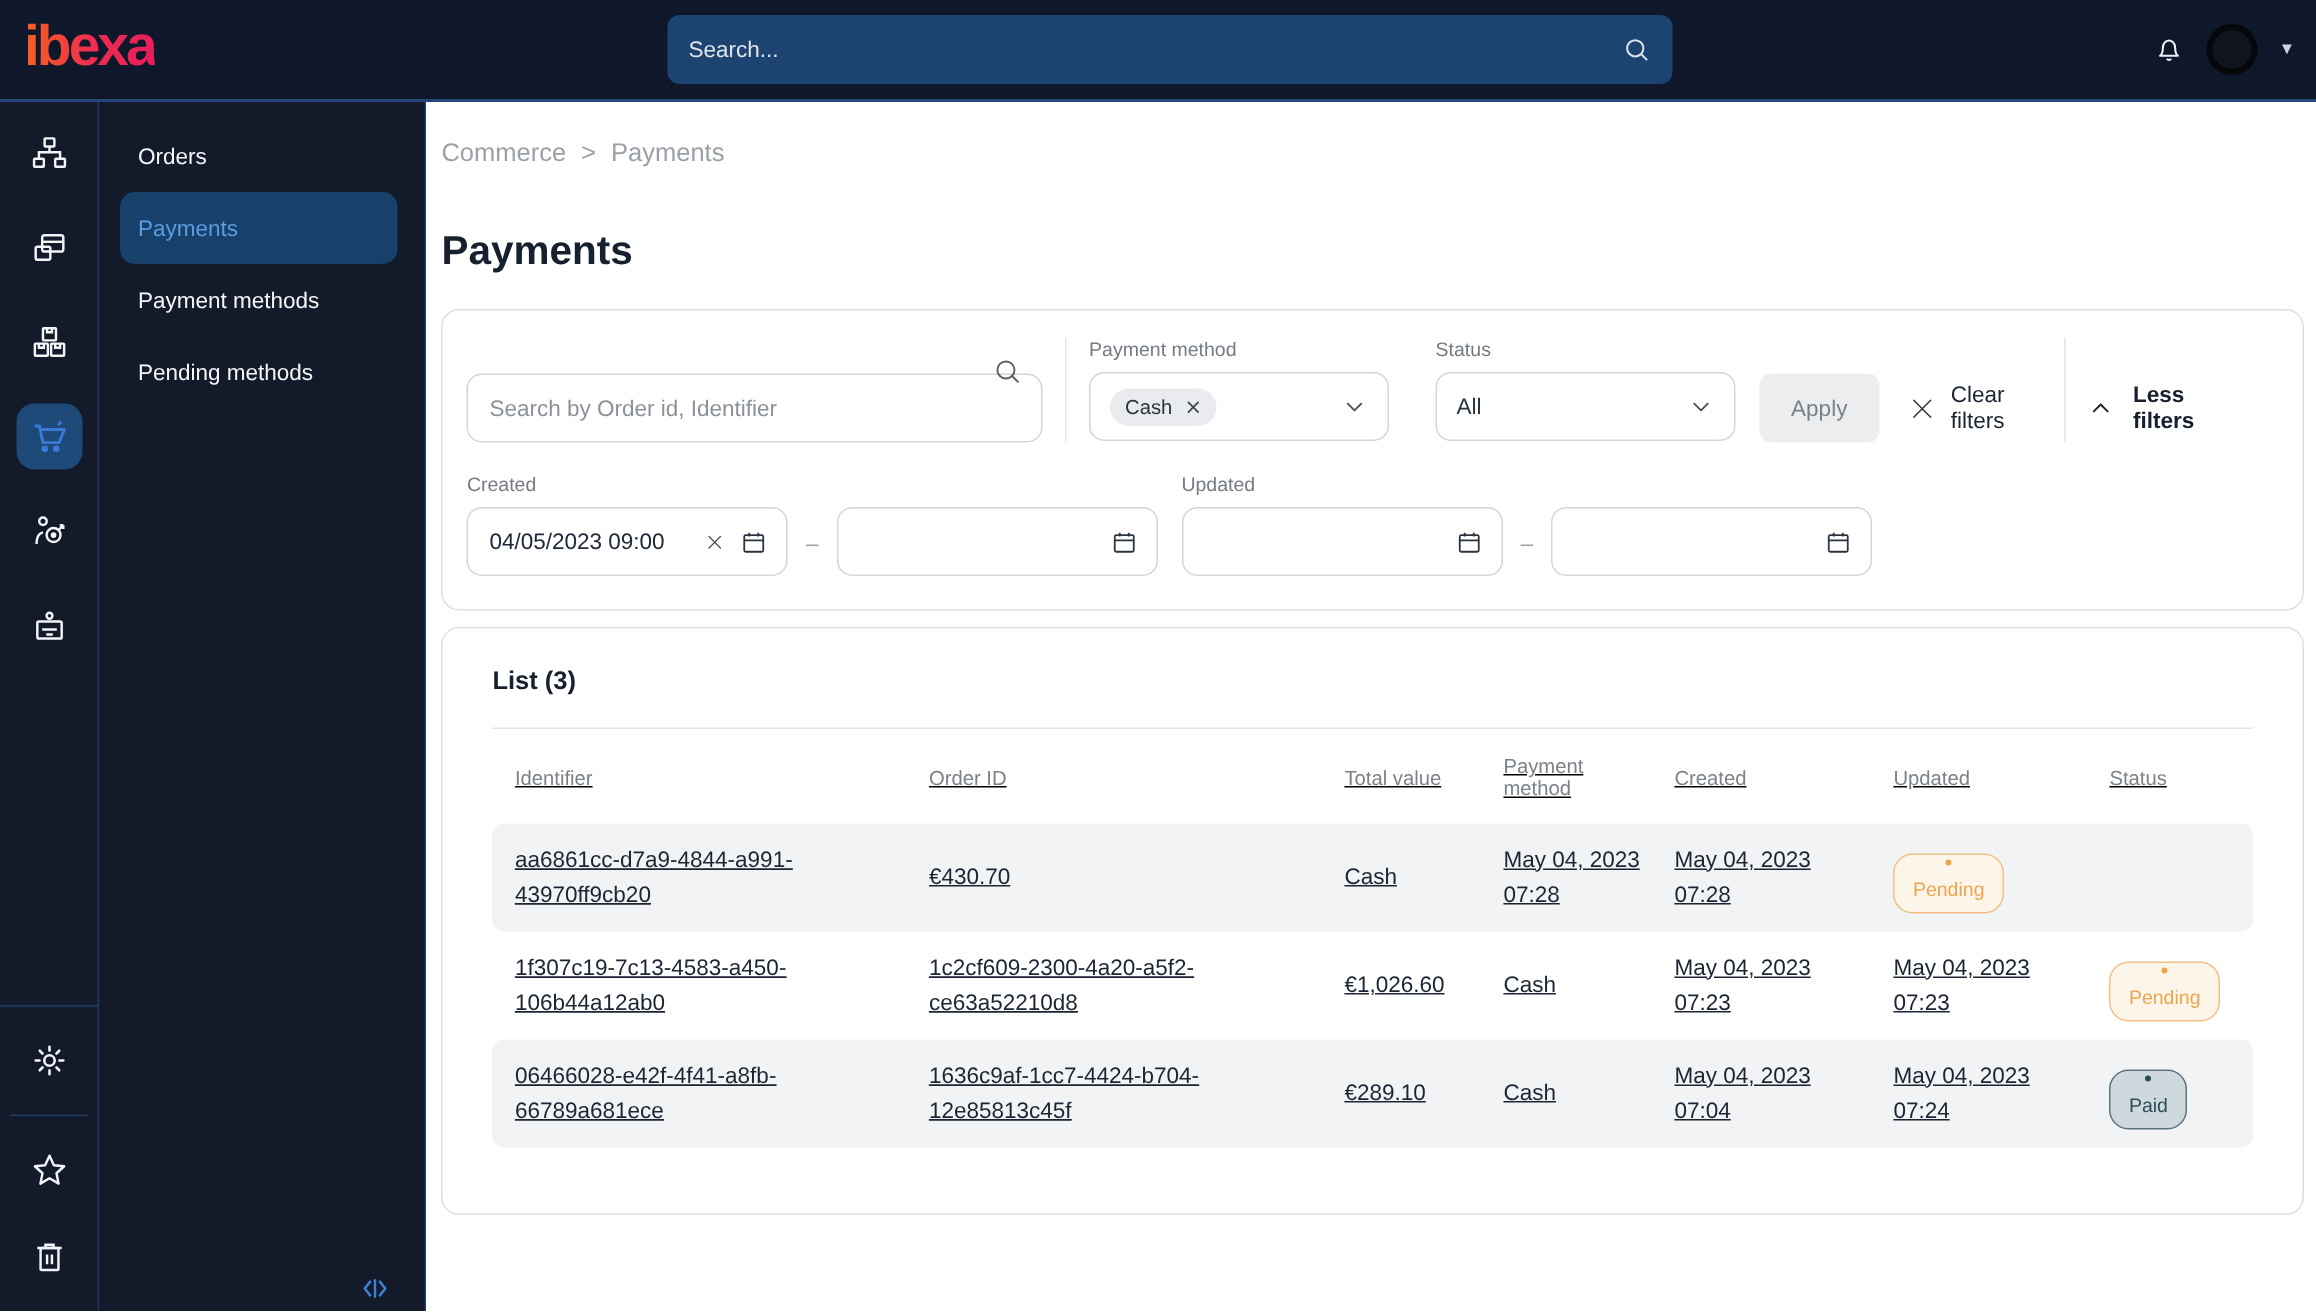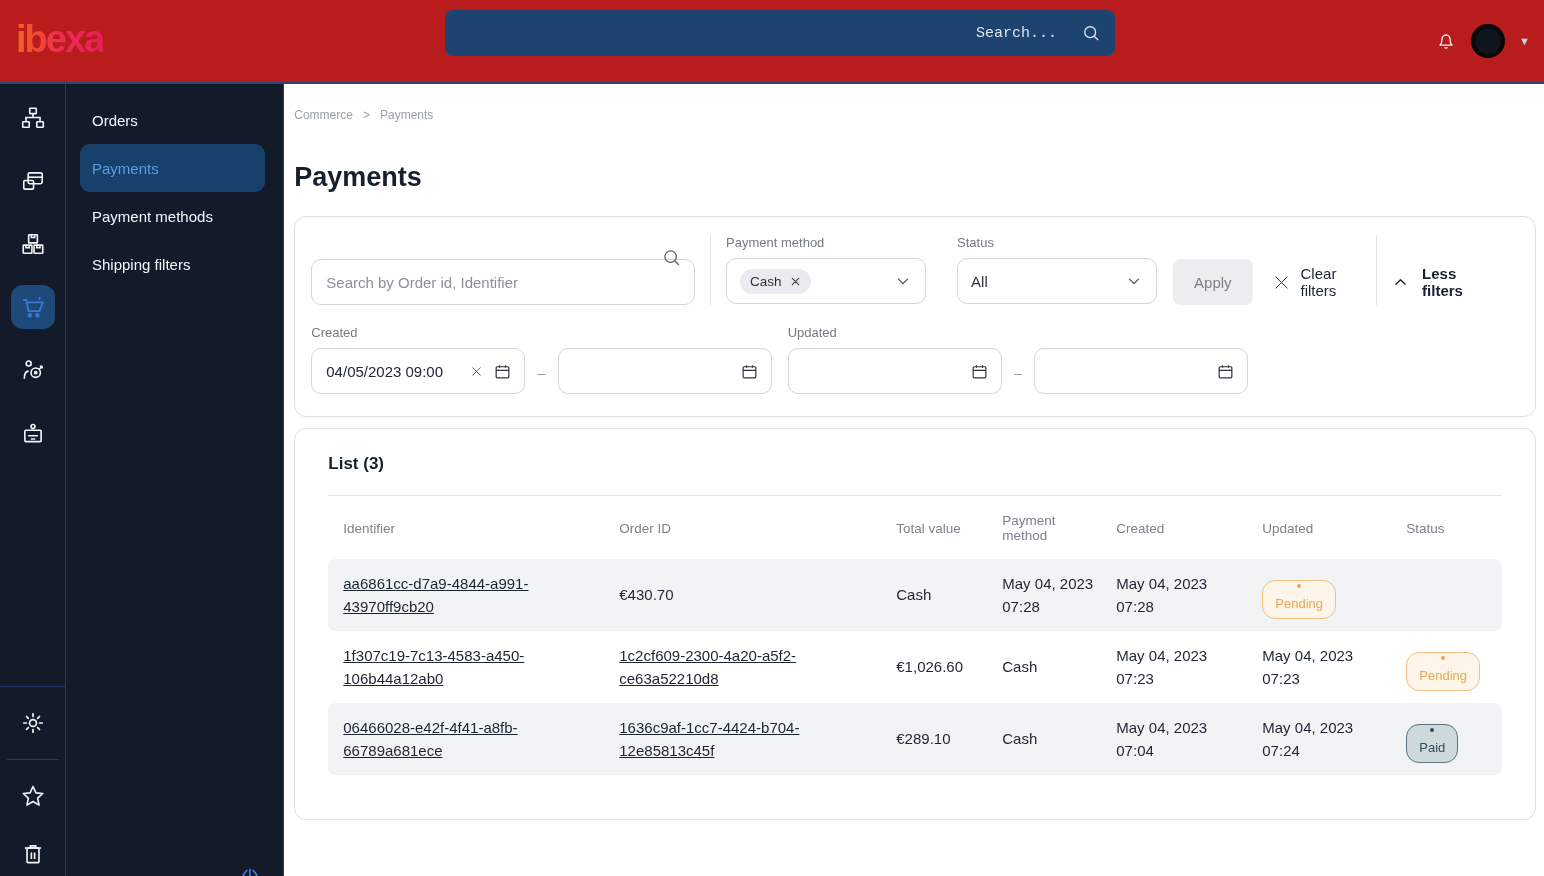--- a/index.html
+++ b/index.html
@@ -1,29 +1,29 @@
 <!DOCTYPE html>
 <html><head>
 <meta charset="utf-8">
 <style>
   * { margin:0; padding:0; box-sizing:border-box; }
   html,body { width:1544px; height:876px; overflow:hidden; background:#fff;
     font-family:"Liberation Sans", sans-serif; }
 
   
-  .topbar { position:relative; height:84px; background:#b91c1c;
+  .topbar { position:relative; height:68px; background:#0f172a;
     border-bottom:2px solid #26477c; display:flex; align-items:center; }
   .logo { margin-left:16px; font-size:38px; font-weight:800; letter-spacing:-2px;
     background:linear-gradient(90deg,#f4611f 0%,#ee2b53 55%,#e61e5a 100%);
     -webkit-background-clip:text; background-clip:text; color:transparent;
     cursor:pointer; line-height:1; padding-bottom:4px; }
   .topsearch { position:absolute; left:445px; top:10px; width:670px; height:46px;
     background:#1d4370; border-radius:8px; display:flex; align-items:center; }
   .topsearch input { flex:1; background:transparent; border:none; outline:none;
-    color:#eef1f5; font-size:15px; padding:0 24px; font-family:Liberation Mono, monospace;text-align:right; }
+    color:#eef1f5; font-size:15px; padding:0 14px; font-family:Liberation Sans, sans-serif; }
   .topsearch input::placeholder { color:#dfe4ea; }
   .topsearch .sicon { margin-right:14px; color:#dfe4ea; display:flex; }
   .topright { position:absolute; right:14px; top:0; height:100%;
     display:flex; align-items:center; gap:14px; }
   .bell { color:#eef1f5; display:flex; cursor:pointer; }
   .avatar { width:34px; height:34px; border-radius:50%; background:#10141d;
     border:4px solid #05070b; cursor:pointer; }
   .caret { color:#cfd4dc; font-size:11px; cursor:pointer; }
 
   
@@ -43,21 +43,21 @@
   .submenu { width:224px; background:#131b2b; border-right:1px solid #1f3c63;
     padding:12px 18px 12px 14px; position:relative; }
   .mitem { height:48px; display:flex; align-items:center; padding:0 12px;
     border-radius:10px; color:#f5f6f8; font-size:15px; cursor:pointer; }
   .mitem.active { background:#17406b; color:#5c9ce0; }
   .collapse { position:absolute; right:22px; bottom:4px; color:#3f7fd6;
     cursor:pointer; display:flex; }
 
   
   .main { flex:1; padding:24px 8px 0 10px; }
-  .crumbs { display:flex; align-items:center; gap:10px; font-size:12px;
+  .crumbs { display:flex; align-items:center; gap:10px; font-size:17px;
     color:#9aa0a8; }
   .crumbs .link { cursor:pointer; }
   .page-title { margin-top:40px; font-size:27px; font-weight:800; color:#16202e; }
 
   .card { border:1px solid #dddfe2; border-radius:12px; background:#fff; }
   .filters { margin-top:23px; padding:18px 16px 22px 16px; }
   .frow1 { display:flex; }
   .fgroup { display:flex; flex-direction:column; }
   .flabel { font-size:13px; color:#747a83; margin-bottom:8px; }
   .fsearch { position:relative; width:385px; align-self:flex-end; }
@@ -94,21 +94,21 @@
   .dinput .ic { display:flex; color:#3a414b; cursor:pointer; margin-left:10px; }
   .dash { margin:0 12px; color:#9aa0a8; font-size:15px; padding-top:2px; }
   .dgroup + .dgroup { margin-left:16px; }
 
   
   .listcard { margin-top:11px; padding:25px 33px 44px 33px; }
   .list-title { font-size:17px; font-weight:700; color:#16202e; }
   .list-hr { border:none; border-top:1px solid #e3e5e8; margin-top:21px; }
   .tgrid { display:grid;
     grid-template-columns:276px 277px 106px 114px 146px 144px auto;
-    padding-left:15px; align-items:center; }
+    padding-left:15px; align-items:center;text-decoration:underline; }
   .thead { padding-top:17px; padding-bottom:16px; }
   .thead > div { font-size:13.5px; color:#7c828a; padding-right:18px; }
   .trow { min-height:72px; border-radius:8px; font-size:15px; color:#1c2533;
     line-height:1.55; }
   .trow.alt { background:#f2f3f5; }
   .cell { padding-right:22px; overflow-wrap:break-word; }
   .cell.link { text-decoration:underline; cursor:pointer; color:#1c2533; }
   .badge { display:inline-flex; align-items:center; gap:6px; padding:3px 12px 4px;
     border-radius:13px; font-size:13px; border:1px solid; white-space:nowrap;flex-direction:column; }
   .badge .dot { width:4px; height:4px; border-radius:50%; background:currentColor; }
@@ -220,21 +220,21 @@
             <path d="M10.5 10.5v6M13.5 10.5v6"></path>
           </svg>
       </div>
     </div>
   </nav>
 
   <nav class="submenu">
     <div class="mitem">Orders</div>
     <div class="mitem active">Payments</div>
     <div class="mitem">Payment methods</div>
-    <div class="mitem">Shipping filters</div>
+    <div class="mitem">Pending methods</div>
 
     <span class="collapse">
       <svg width="22" height="22" viewBox="0 0 24 24" fill="none" stroke="currentColor" stroke-width="1.8" stroke-linecap="round" stroke-linejoin="round">
           <path d="M8.5 7l-4 5 4 5"></path>
           <path d="M15.5 7l4 5-4 5"></path>
           <path d="M12 6v12"></path>
         </svg>
     </span>
   </nav>
 

